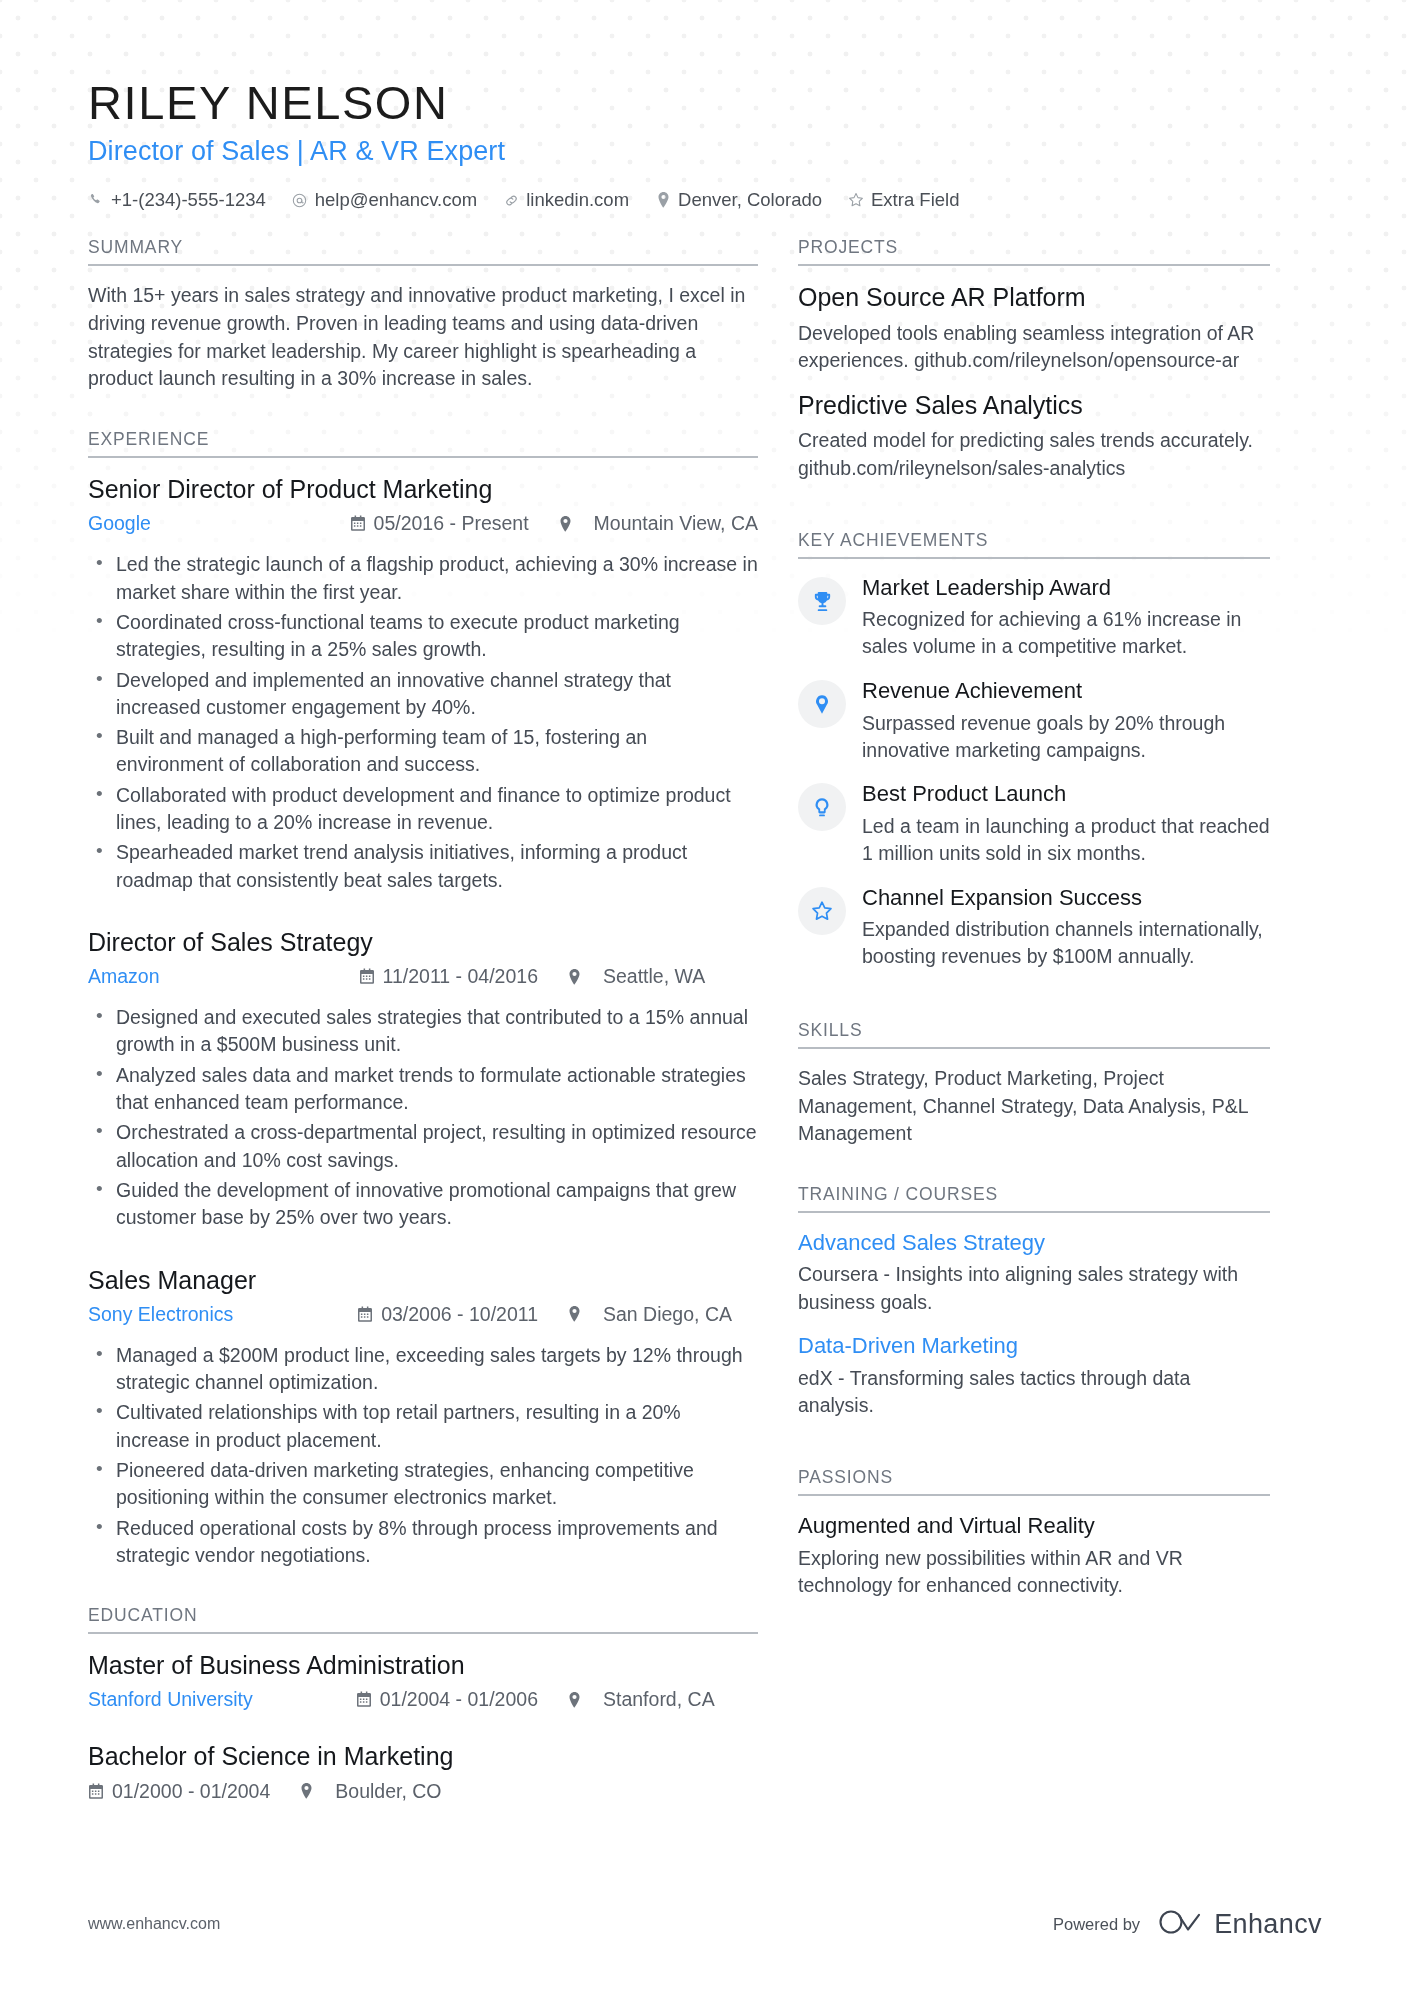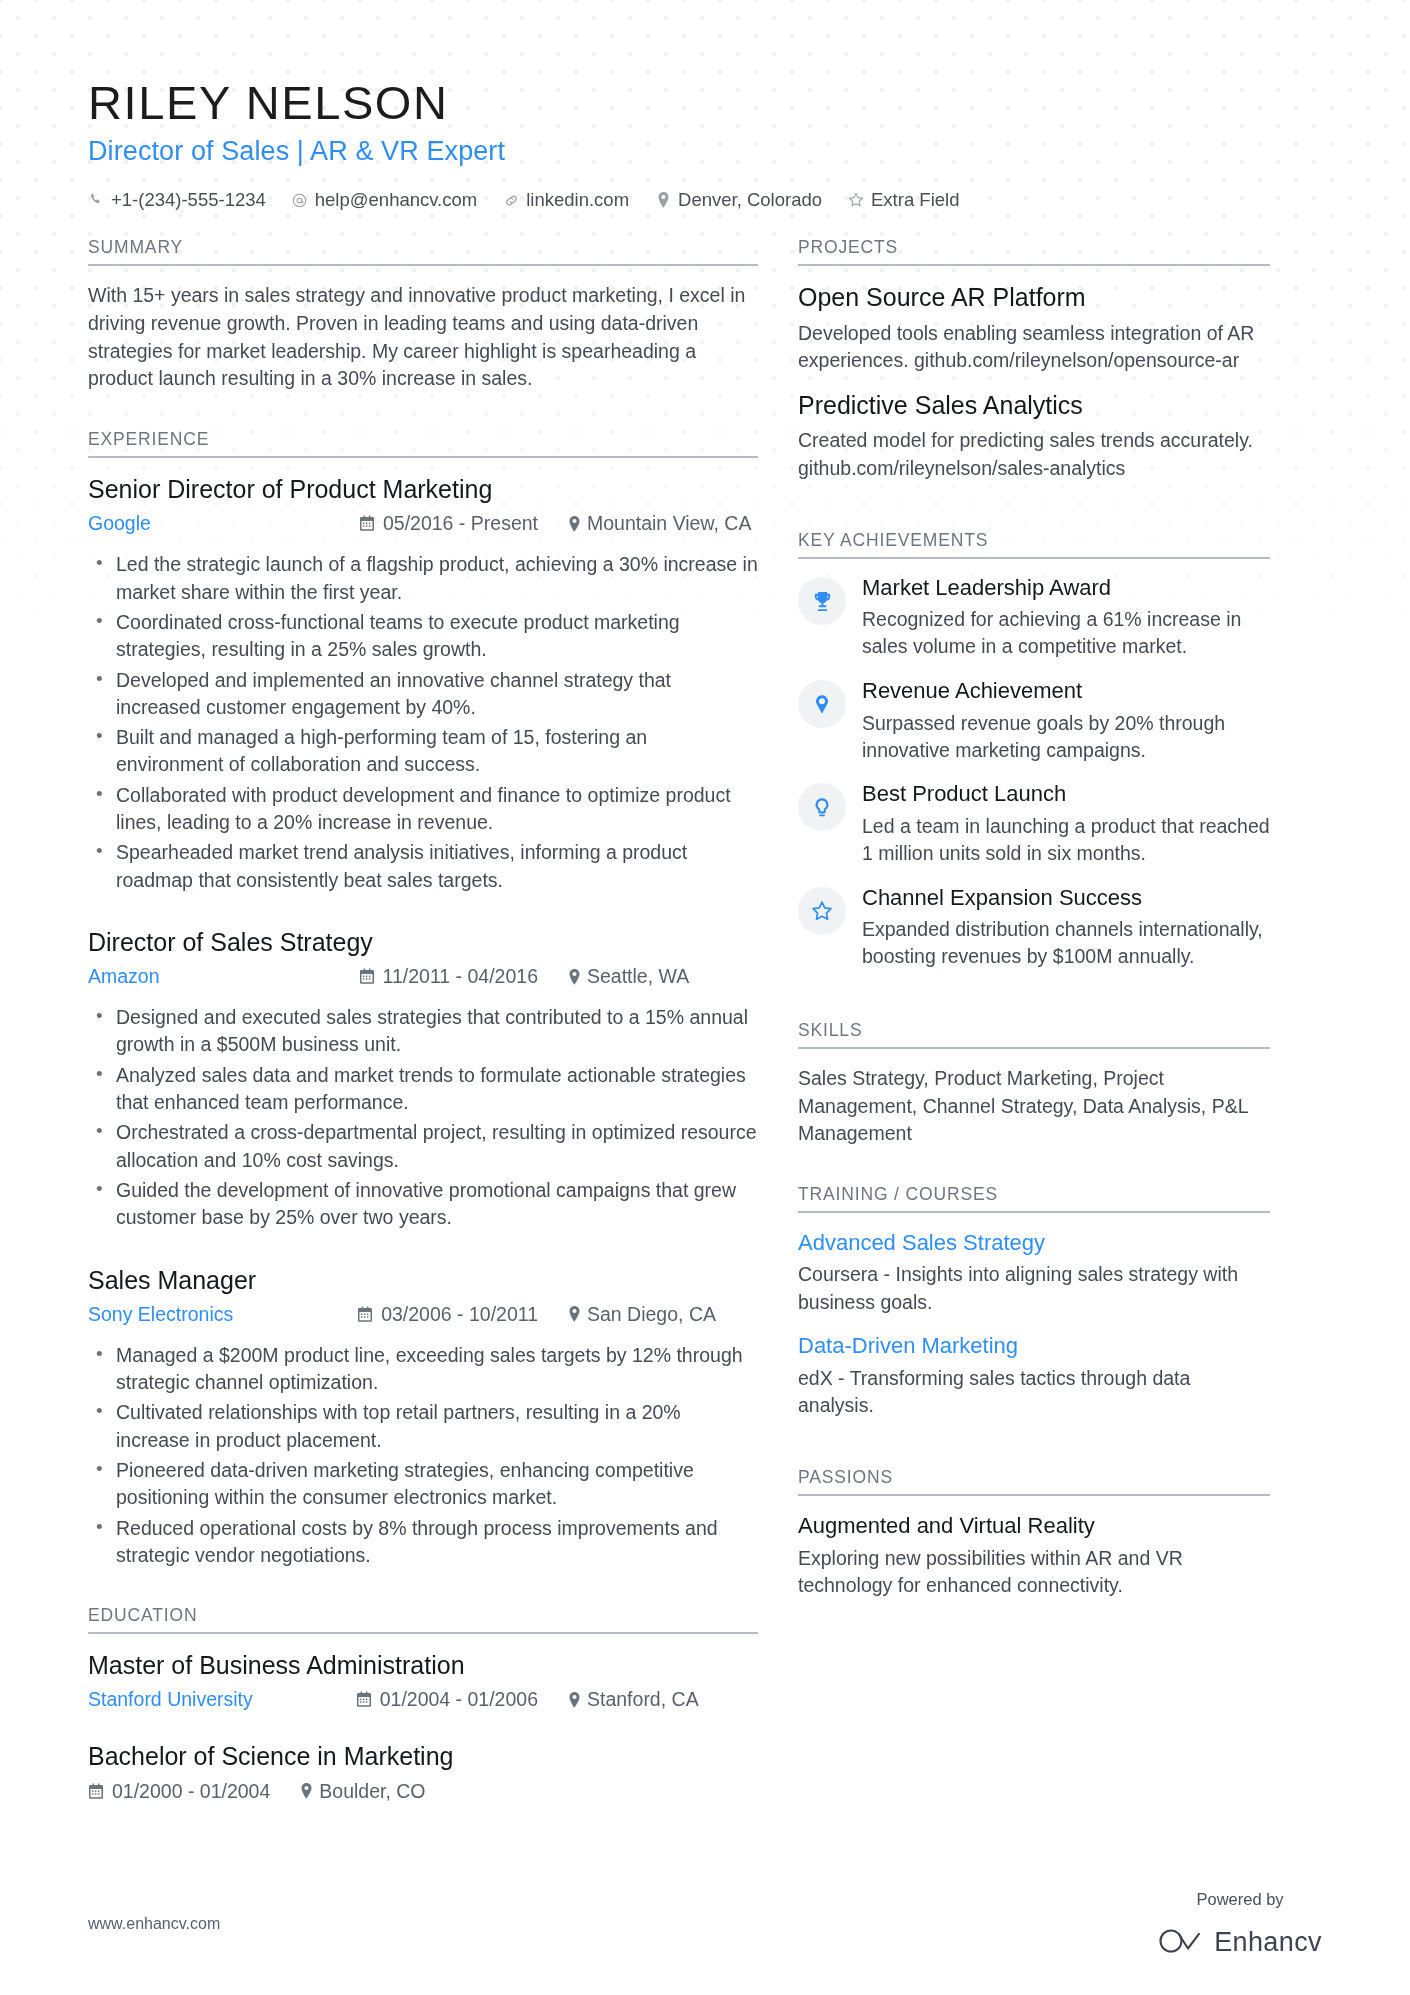--- a/index.html
+++ b/index.html
@@ -65,21 +65,21 @@
   .body-text { font-size:19.5px; line-height:1.42; color:#454b54; }
 
   .entry { margin-top:4px; }
   .entry-title { font-size:25px; color:#15181c; font-weight:400; line-height:1.25; }
   .meta-row {
     display:flex; align-items:center; margin-top:7px;
     font-size:19.5px; color:#5b616a;
   }
   .org { color:#2f8ef4; flex:0 0 auto; }
   .meta-date { display:flex; align-items:center; gap:8px; margin-left:auto; }
-  .meta-loc { display:flex; align-items:center; gap:6px; margin-left:30px; min-width:190px;text-align:center; }
+  .meta-loc { display:flex; align-items:center; gap:22px; margin-left:30px; min-width:190px;text-align:center; }
   .meta-ico { color:#6d737b; display:inline-flex; }
   .meta-ico svg { display:block; }
 
   ul.bullets { margin:16px 0 0 0; padding-left:26px; list-style:none; }
   ul.bullets li {
     position:relative; font-size:19.5px; line-height:1.4;
     color:#454b54; margin-bottom:3px; padding-left:2px;
   }
   ul.bullets li:before {
     content:"\2022"; position:absolute; left:-18px; top:-1px;
@@ -114,21 +114,21 @@
   .passion-title { font-size:22px; color:#15181c; line-height:1.25; }
   .passion-desc { font-size:19.5px; line-height:1.4; color:#454b54; margin-top:5px; }
 
   
   .footer {
     position:absolute; left:0; bottom:16px; width:1410px; height:110px;
     display:flex; align-items:center; justify-content:space-between;
     padding:0 88px; z-index:3;
   }
   .footer-url { font-size:16px; color:#5b616a; }
-  .footer-right { display:flex; align-items:center; gap:18px;flex-direction:column; }
+  .footer-right { display:flex; align-items:center; gap:18px; }
   .powered { font-size:16.5px; color:#4a5058; }
   .brand { display:flex; align-items:center; gap:10px; }
   .brand-name { font-size:27px; color:#3d4450; letter-spacing:0.4px; }
 </style>
 </head>
 <body>
 
 <div class="page">
   <div class="dots"></div>
 

